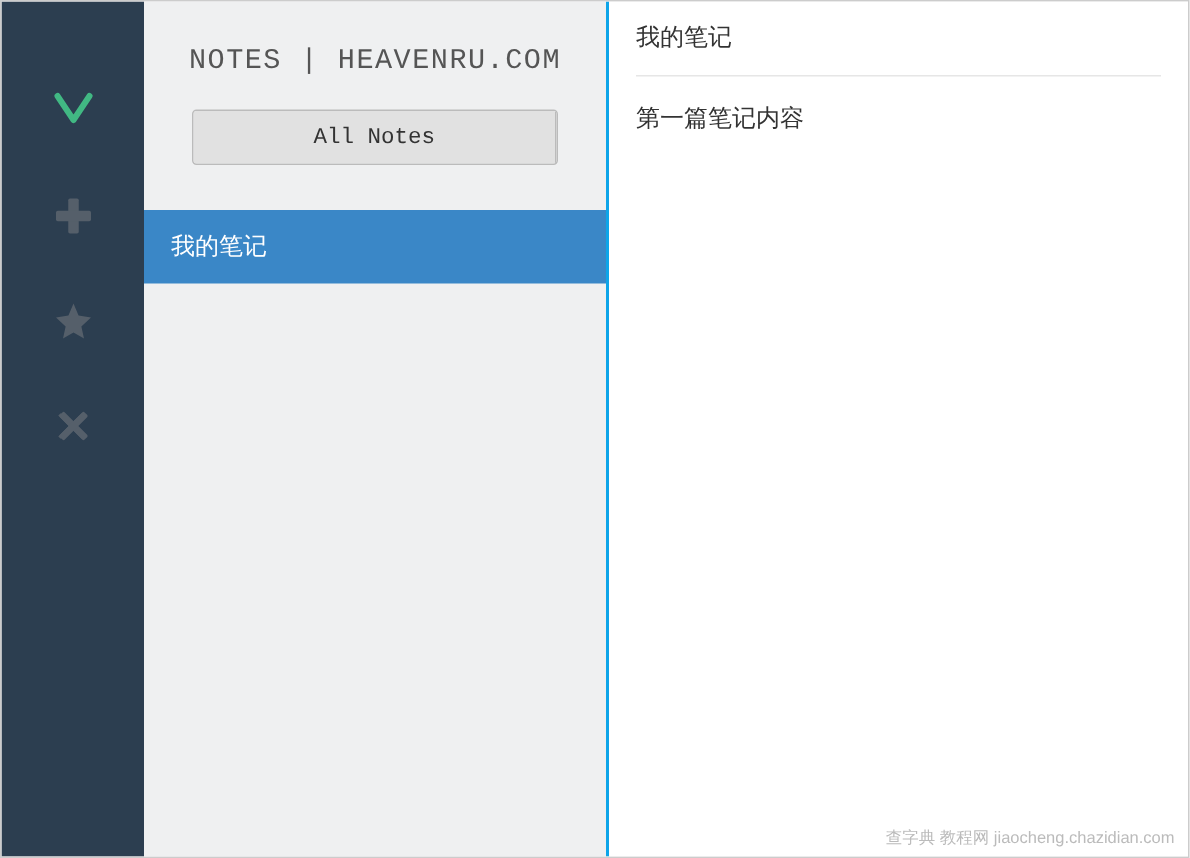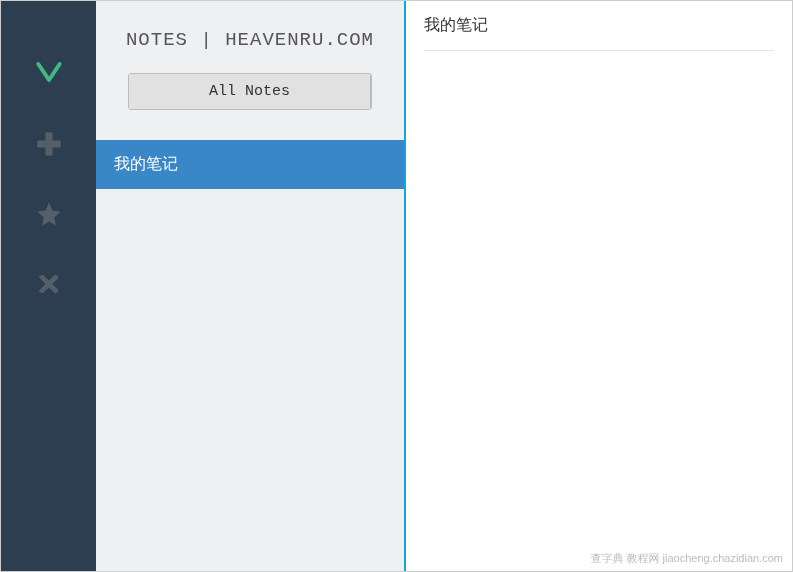--- a/index.html
+++ b/index.html
@@ -148,15 +148,16 @@
     <div class="notes-title">NOTES | HEAVENRU.COM</div>
   </div>
   <div class="tabs">
     <div class="tab active">All Notes</div>
   </div>
   <div class="note-item">我的笔记</div>
 </div>
 
 <div class="content-panel">
   <div class="content-title">我的笔记</div>
+  <div class="content-body">第一篇笔记内容</div>
 </div>
 
 <div class="watermark">查字典 教程网 jiaocheng.chazidian.com</div>
 
 </body></html>

